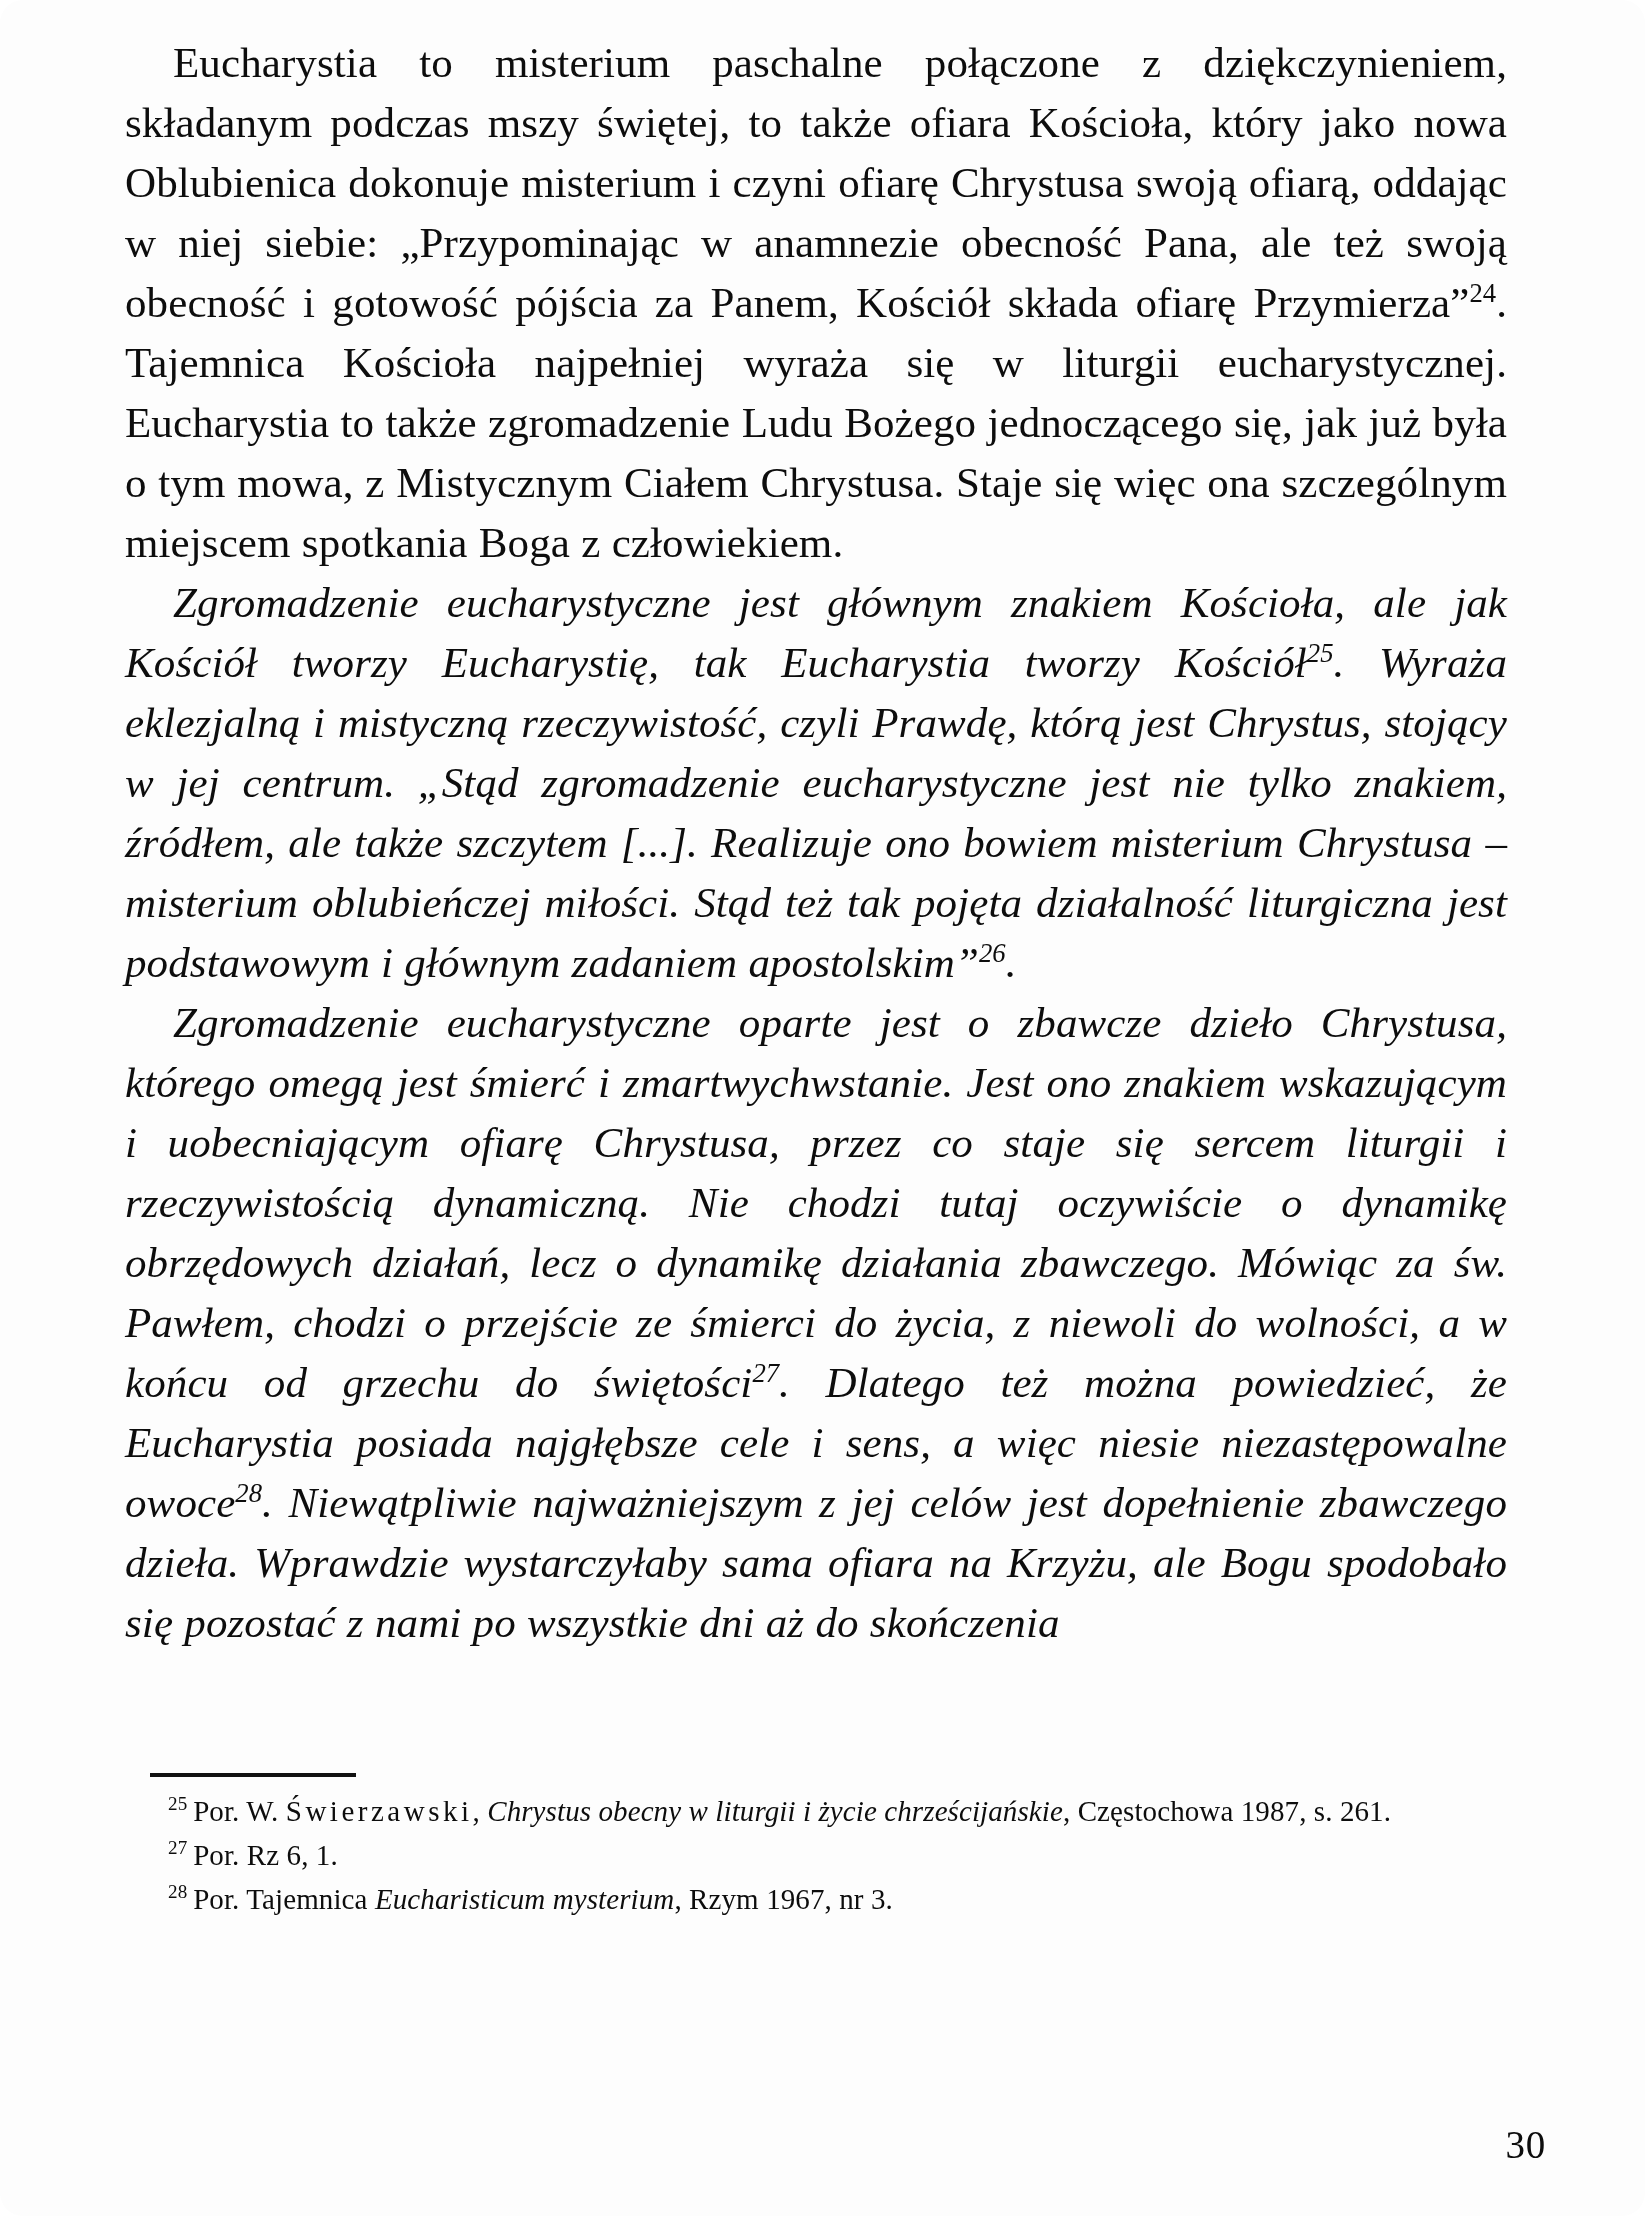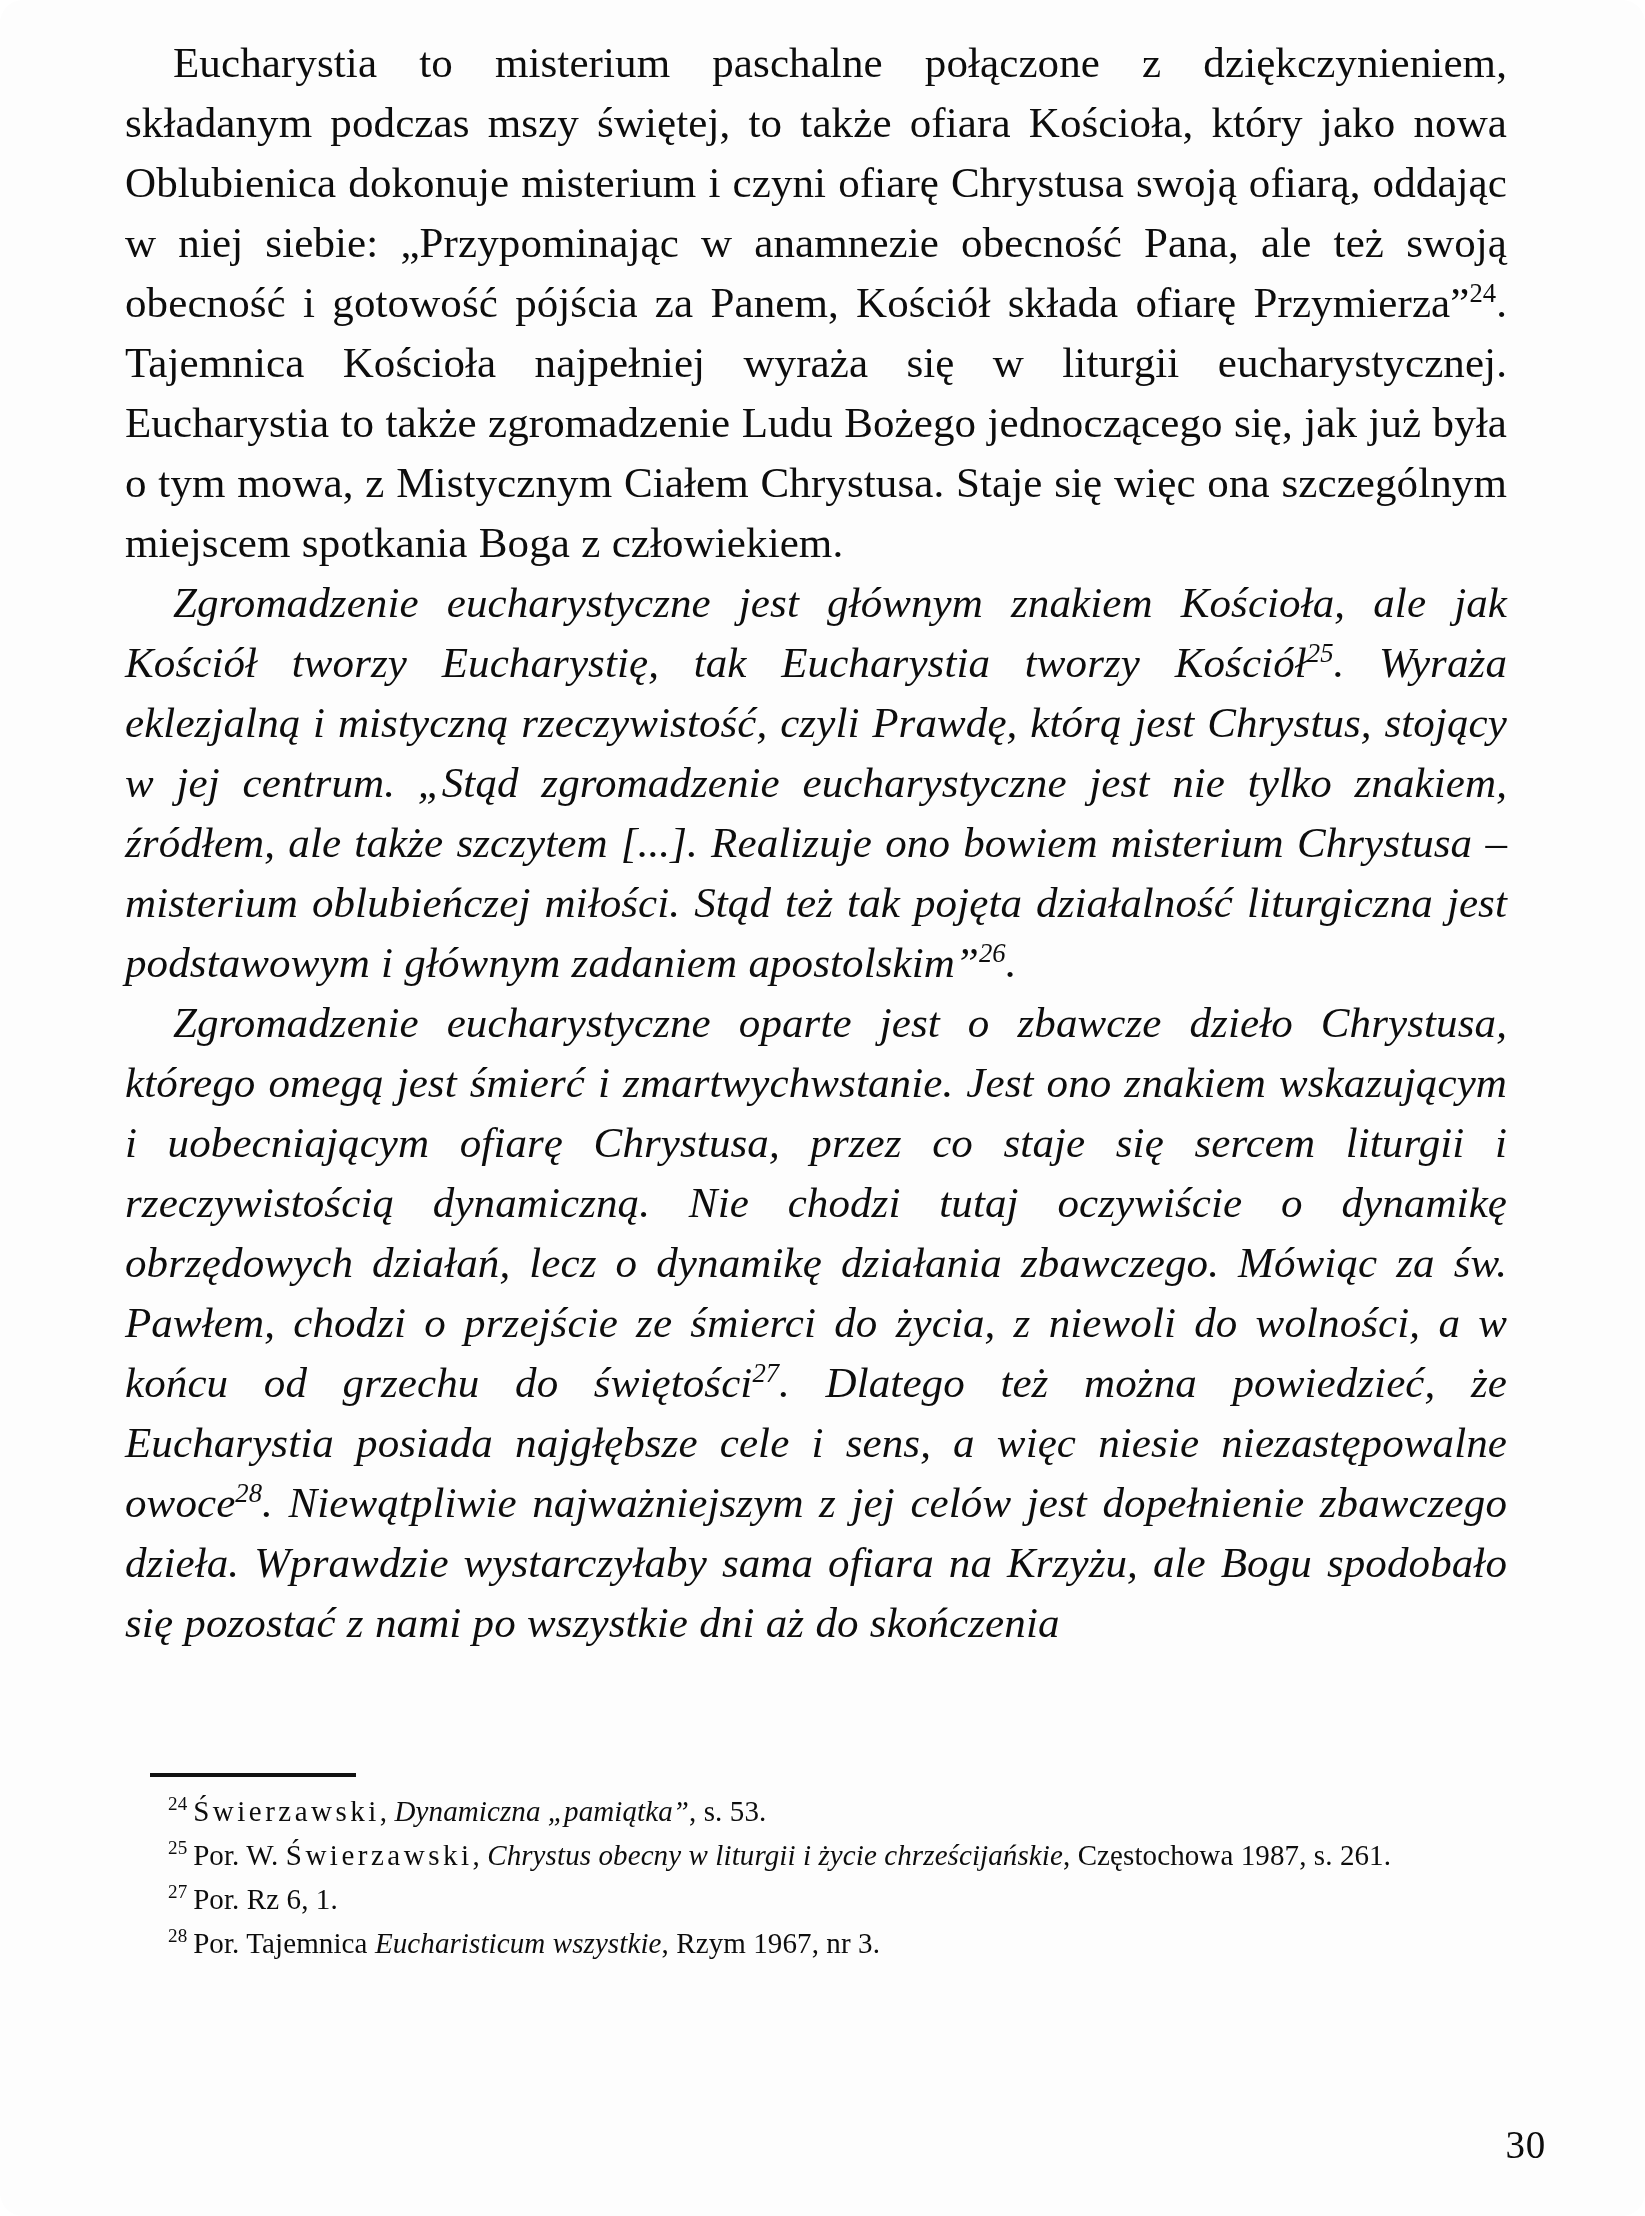--- a/index.html
+++ b/index.html
@@ -106,23 +106,22 @@
     <div class="body-block" id="body-block">
         <p class="para">Eucharystia to misterium paschalne połączone z dziękczynieniem, składanym podczas mszy świętej, to także ofiara Kościoła, który jako nowa Oblubienica dokonuje misterium i czyni ofiarę Chrystusa swoją ofiarą, oddając w niej siebie: „Przypominając w anamnezie obecność Pana, ale też swoją obecność i gotowość pójścia za Panem, Kościół składa ofiarę Przymierza”<sup class="fn">24</sup>. Tajemnica Kościoła najpełniej wyraża się w liturgii eucharystycznej. Eucharystia to także zgromadzenie Ludu Bożego jednoczącego się, jak już była o tym mowa, z Mistycznym Ciałem Chrystusa. Staje się więc ona szczególnym miejscem spotkania Boga z człowiekiem.</p>
         <p class="para">Zgromadzenie eucharystyczne jest głównym znakiem Kościoła, ale jak Kościół tworzy Eucharystię, tak Eucharystia tworzy Kościół<sup class="fn">25</sup>. Wyraża eklezjalną i mistyczną rzeczywistość, czyli Prawdę, którą jest Chrystus, stojący w jej centrum. „Stąd zgromadzenie eucharystyczne jest nie tylko znakiem, źródłem, ale także szczytem [...]. Realizuje ono bowiem misterium Chrystusa – misterium oblubieńczej miłości. Stąd też tak pojęta działalność liturgiczna jest podstawowym i głównym zadaniem apostolskim”<sup class="fn">26</sup>.</p>
         <p class="para">Zgromadzenie eucharystyczne oparte jest o zbawcze dzieło Chrystusa, którego omegą jest śmierć i zmartwychwstanie. Jest ono znakiem wskazującym i uobecniającym ofiarę Chrystusa, przez co staje się sercem liturgii i rzeczywistością dynamiczną. Nie chodzi tutaj oczywiście o dynamikę obrzędowych działań, lecz o dynamikę działania zbawczego. Mówiąc za św. Pawłem, chodzi o przejście ze śmierci do życia, z niewoli do wolności, a w końcu od grzechu do świętości<sup class="fn">27</sup>. Dlatego też można powiedzieć, że Eucharystia posiada najgłębsze cele i sens, a więc niesie niezastępowalne owoce<sup class="fn">28</sup>. Niewątpliwie najważniejszym z jej celów jest dopełnienie zbawczego dzieła. Wprawdzie wystarczyłaby sama ofiara na Krzyżu, ale Bogu spodobało się pozostać z nami po wszystkie dni aż do skończenia</p>
       </div>
   </div>
 
   <div id="footnotes">
     <div class="fn-rule"></div>
     <div class="fn-list" id="fn-list">
-        <p class="fn-item"><span class="fn-num">24</span><span class="fn-author">Świerzawski</span><span>, </span><span class="fn-title">Dynamiczna „pamiątka”</span><span>, s. 53.</span></p>
         <p class="fn-item"><span class="fn-num">25</span><span>Por. W. </span><span class="fn-author">Świerzawski</span><span>, </span><span class="fn-title">Chrystus obecny w liturgii i życie chrześcijańskie</span><span>, Częstochowa 1987, s. 261.</span></p>
         <p class="fn-item"><span class="fn-num">27</span><span>Por. Rz 6, 1.</span></p>
-        <p class="fn-item"><span class="fn-num">28</span><span>Por. Tajemnica </span><span class="fn-title">Eucharisticum wszystkie</span><span>, Rzym 1967, nr 3.</span></p>
+        <p class="fn-item"><span class="fn-num">28</span><span>Por. Tajemnica </span><span class="fn-title">Eucharisticum mysterium</span><span>, Rzym 1967, nr 3.</span></p>
       </div>
   </div>
 
   <div id="page-number">30</div>
 
 </div>
 
 
 </body></html>

